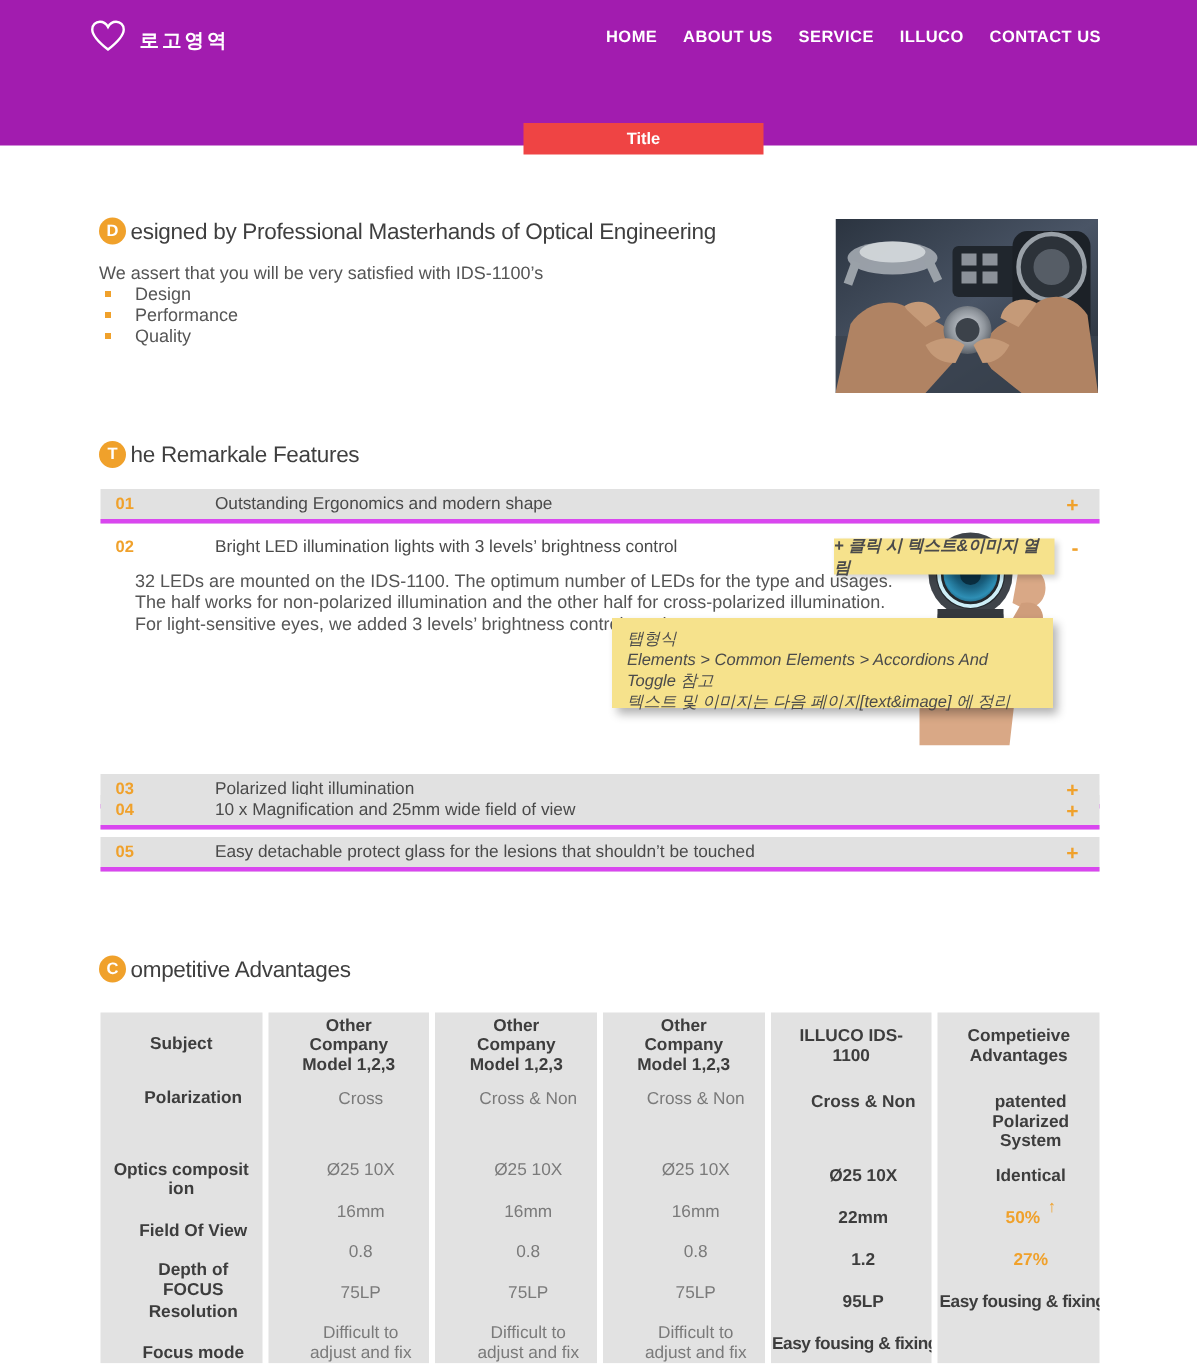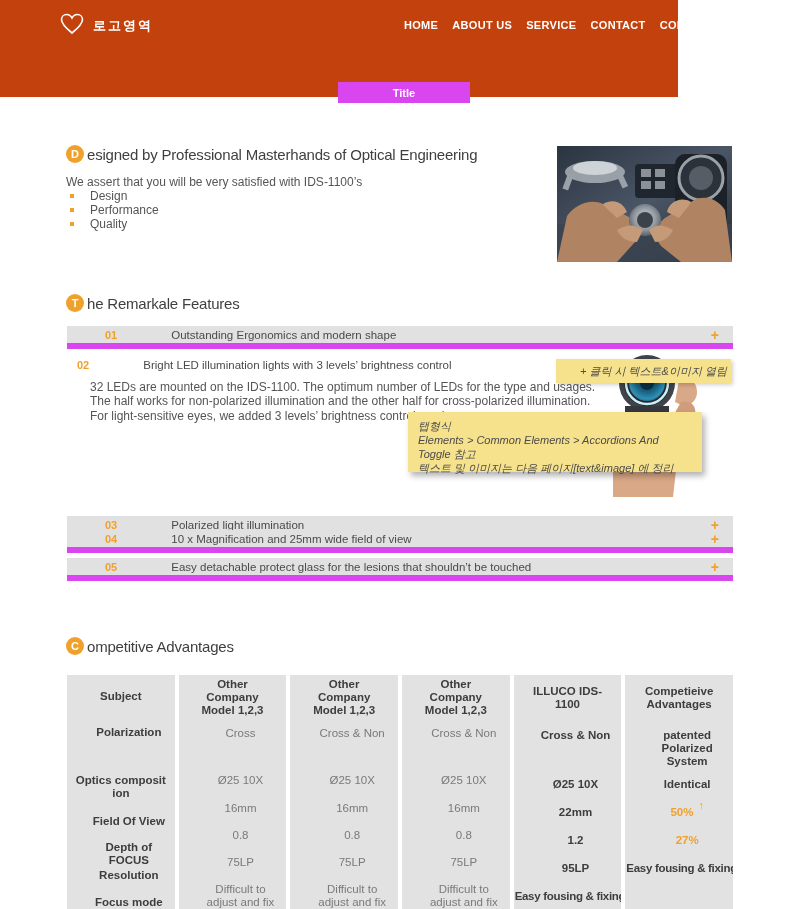--- a/index.html
+++ b/index.html
@@ -1,57 +1,57 @@
 <!DOCTYPE html>
 <html><head>
 <meta charset="utf-8">
 <style>
   * { margin:0; padding:0; box-sizing:border-box; }
   html,body { background:#ffffff; }
   body { font-family:"Liberation Sans","DejaVu Sans",sans-serif; }
   .page { position:relative; width:798px; height:909px; overflow:hidden; background:#fff; }
 
   
-  .hdr { position:absolute; left:0; top:0; width:678px; height:97px; background:#c2410c; }
+  .hdr { position:absolute; left:0; top:0; width:798px; height:97px; background:#a21caf; }
   .logo { position:absolute; left:59px; top:12px; display:flex; align-items:center; gap:8px; }
   .logo-text { color:#fff; font-weight:bold; font-size:13px; letter-spacing:2px; }
   .nav { position:absolute; top:19px; left:404px; width:330px; display:flex; justify-content:space-between; }
   .nav a { color:#fff; font-weight:bold; font-size:11px; letter-spacing:.3px; text-decoration:none; white-space:nowrap; }
-  .title-badge { position:absolute; left:338px; top:82px; width:132px; height:21px; background:#d946ef;
+  .title-badge { position:absolute; left:349px; top:82px; width:160px; height:21px; background:#ef4444;
     color:#fff; font-weight:bold; font-size:11px; display:flex; align-items:center; justify-content:center; z-index:5; }
 
   
   .sec-head { position:absolute; left:66px; display:flex; align-items:center; }
   .initial { width:18px; height:18px; border-radius:50%; background:#f0a12b; color:#fff; font-weight:bold;
     font-size:11px; display:inline-flex; align-items:center; justify-content:center; margin-right:3px; flex:0 0 auto; }
   .sec-title { font-size:15px; color:#3f3f3f; letter-spacing:-0.2px; }
 
   
   .intro { position:absolute; left:66px; top:175px; font-size:12px; color:#555; }
   .bullets { position:absolute; left:68px; top:189px; list-style:none; }
   .bullets li { position:relative; padding-left:22px; font-size:12px; color:#555; height:14px; margin-bottom:0; line-height:14px; }
   .bullets li::before { content:""; position:absolute; left:2px; top:5px; width:4px; height:4px; background:#f0a12b; }
   .photo1 { position:absolute; left:557px; top:146px; width:175px; height:116px; }
 
   
   .acc-bar { position:absolute; left:67px; width:666px; height:23px; background:#e1e1e1;
-    border-bottom:6px solid #d946ef; display:flex; align-items:center;padding-left:28px; }
+    border-bottom:3px solid #d946ef; display:flex; align-items:center; }
   .acc-num { color:#f0a12b; font-weight:bold; font-size:11px; margin:0 8px 0 10px; }
   .acc-title { color:#4a4a4a; font-size:11.5px;margin-left:46px; }
   .acc-toggle { position:absolute; right:14px; top:50%; transform:translateY(-50%); color:#f0a12b;
     font-size:14px; font-weight:bold; line-height:1; }
   .acc-open-head { position:absolute; left:67px; top:354px; width:666px; height:22px; background:transparent;
     border-bottom:none; display:flex; align-items:center; }
   .acc-body { position:absolute; left:90px; top:380px; width:600px; font-size:12px; line-height:14.3px; color:#555; }
 
   
   .device-img { position:absolute; left:583px; top:336px; width:137px; height:161px; z-index:2; }
   .note { position:absolute; background:#f6e28c; color:#4b4b4b; font-style:italic; font-size:11px; z-index:3; }
-  .note1 { left:556px; top:359px; width:175px; height:24px; display:flex; align-items:center; justify-content:center;
-    box-shadow:2px 2px 4px rgba(0,0,0,.18); font-weight:normal;padding-left:20px; }
+  .note1 { left:556px; top:359px; width:147px; height:24px; display:flex; align-items:center; justify-content:center;
+    box-shadow:2px 2px 4px rgba(0,0,0,.18); font-weight:bold; }
   .note2 { left:408px; top:412px; width:294px; height:60px; padding:7px 10px; line-height:14px;
     box-shadow:3px 4px 6px rgba(0,0,0,.3); }
 
   
   .ctable { position:absolute; left:67px; top:675px; width:666px; height:234px; display:grid;
     grid-template-columns:repeat(6,1fr); gap:4px; }
   .tcol { background:#e2e2e2; display:flex; flex-direction:column; overflow:hidden; }
   .th { height:46px; display:flex; align-items:center; justify-content:center; text-align:center;
     font-weight:bold; color:#3d3d3d; font-size:11.5px; line-height:13px; padding:0 13px; }
   .tc { text-align:center; font-size:11.5px; line-height:13px; padding:8px 4px 0 20px; }
@@ -74,21 +74,21 @@
         <svg width="26" height="24" viewBox="0 0 26 24">
             <path d="M13 21 C6 15.5 2.5 11.5 2.5 7.6 C2.5 4.7 4.8 2.5 7.6 2.5 C9.8 2.5 11.9 3.9 13 6 C14.1 3.9 16.2 2.5 18.4 2.5 C21.2 2.5 23.5 4.7 23.5 7.6 C23.5 11.5 20 15.5 13 21 Z" fill="none" stroke="#ffffff" stroke-width="1.6"></path>
           </svg>
       </span>
       <span class="logo-text">로고영역</span>
     </div>
     <nav class="nav">
       <a href="#">HOME</a>
       <a href="#">ABOUT US</a>
       <a href="#">SERVICE</a>
-      <a href="#">CONTACT</a>
+      <a href="#">ILLUCO</a>
       <a href="#">CONTACT US</a>
     </nav>
   </div>
   <div class="title-badge">Title</div>
 
   <div class="sec-head" style="top:145px;">
     <span class="initial">D</span>
     <span class="sec-title">esigned by Professional Masterhands of Optical Engineering</span>
   </div>
   <div class="intro">We assert that you will be very satisfied with IDS-1100’s</div>

